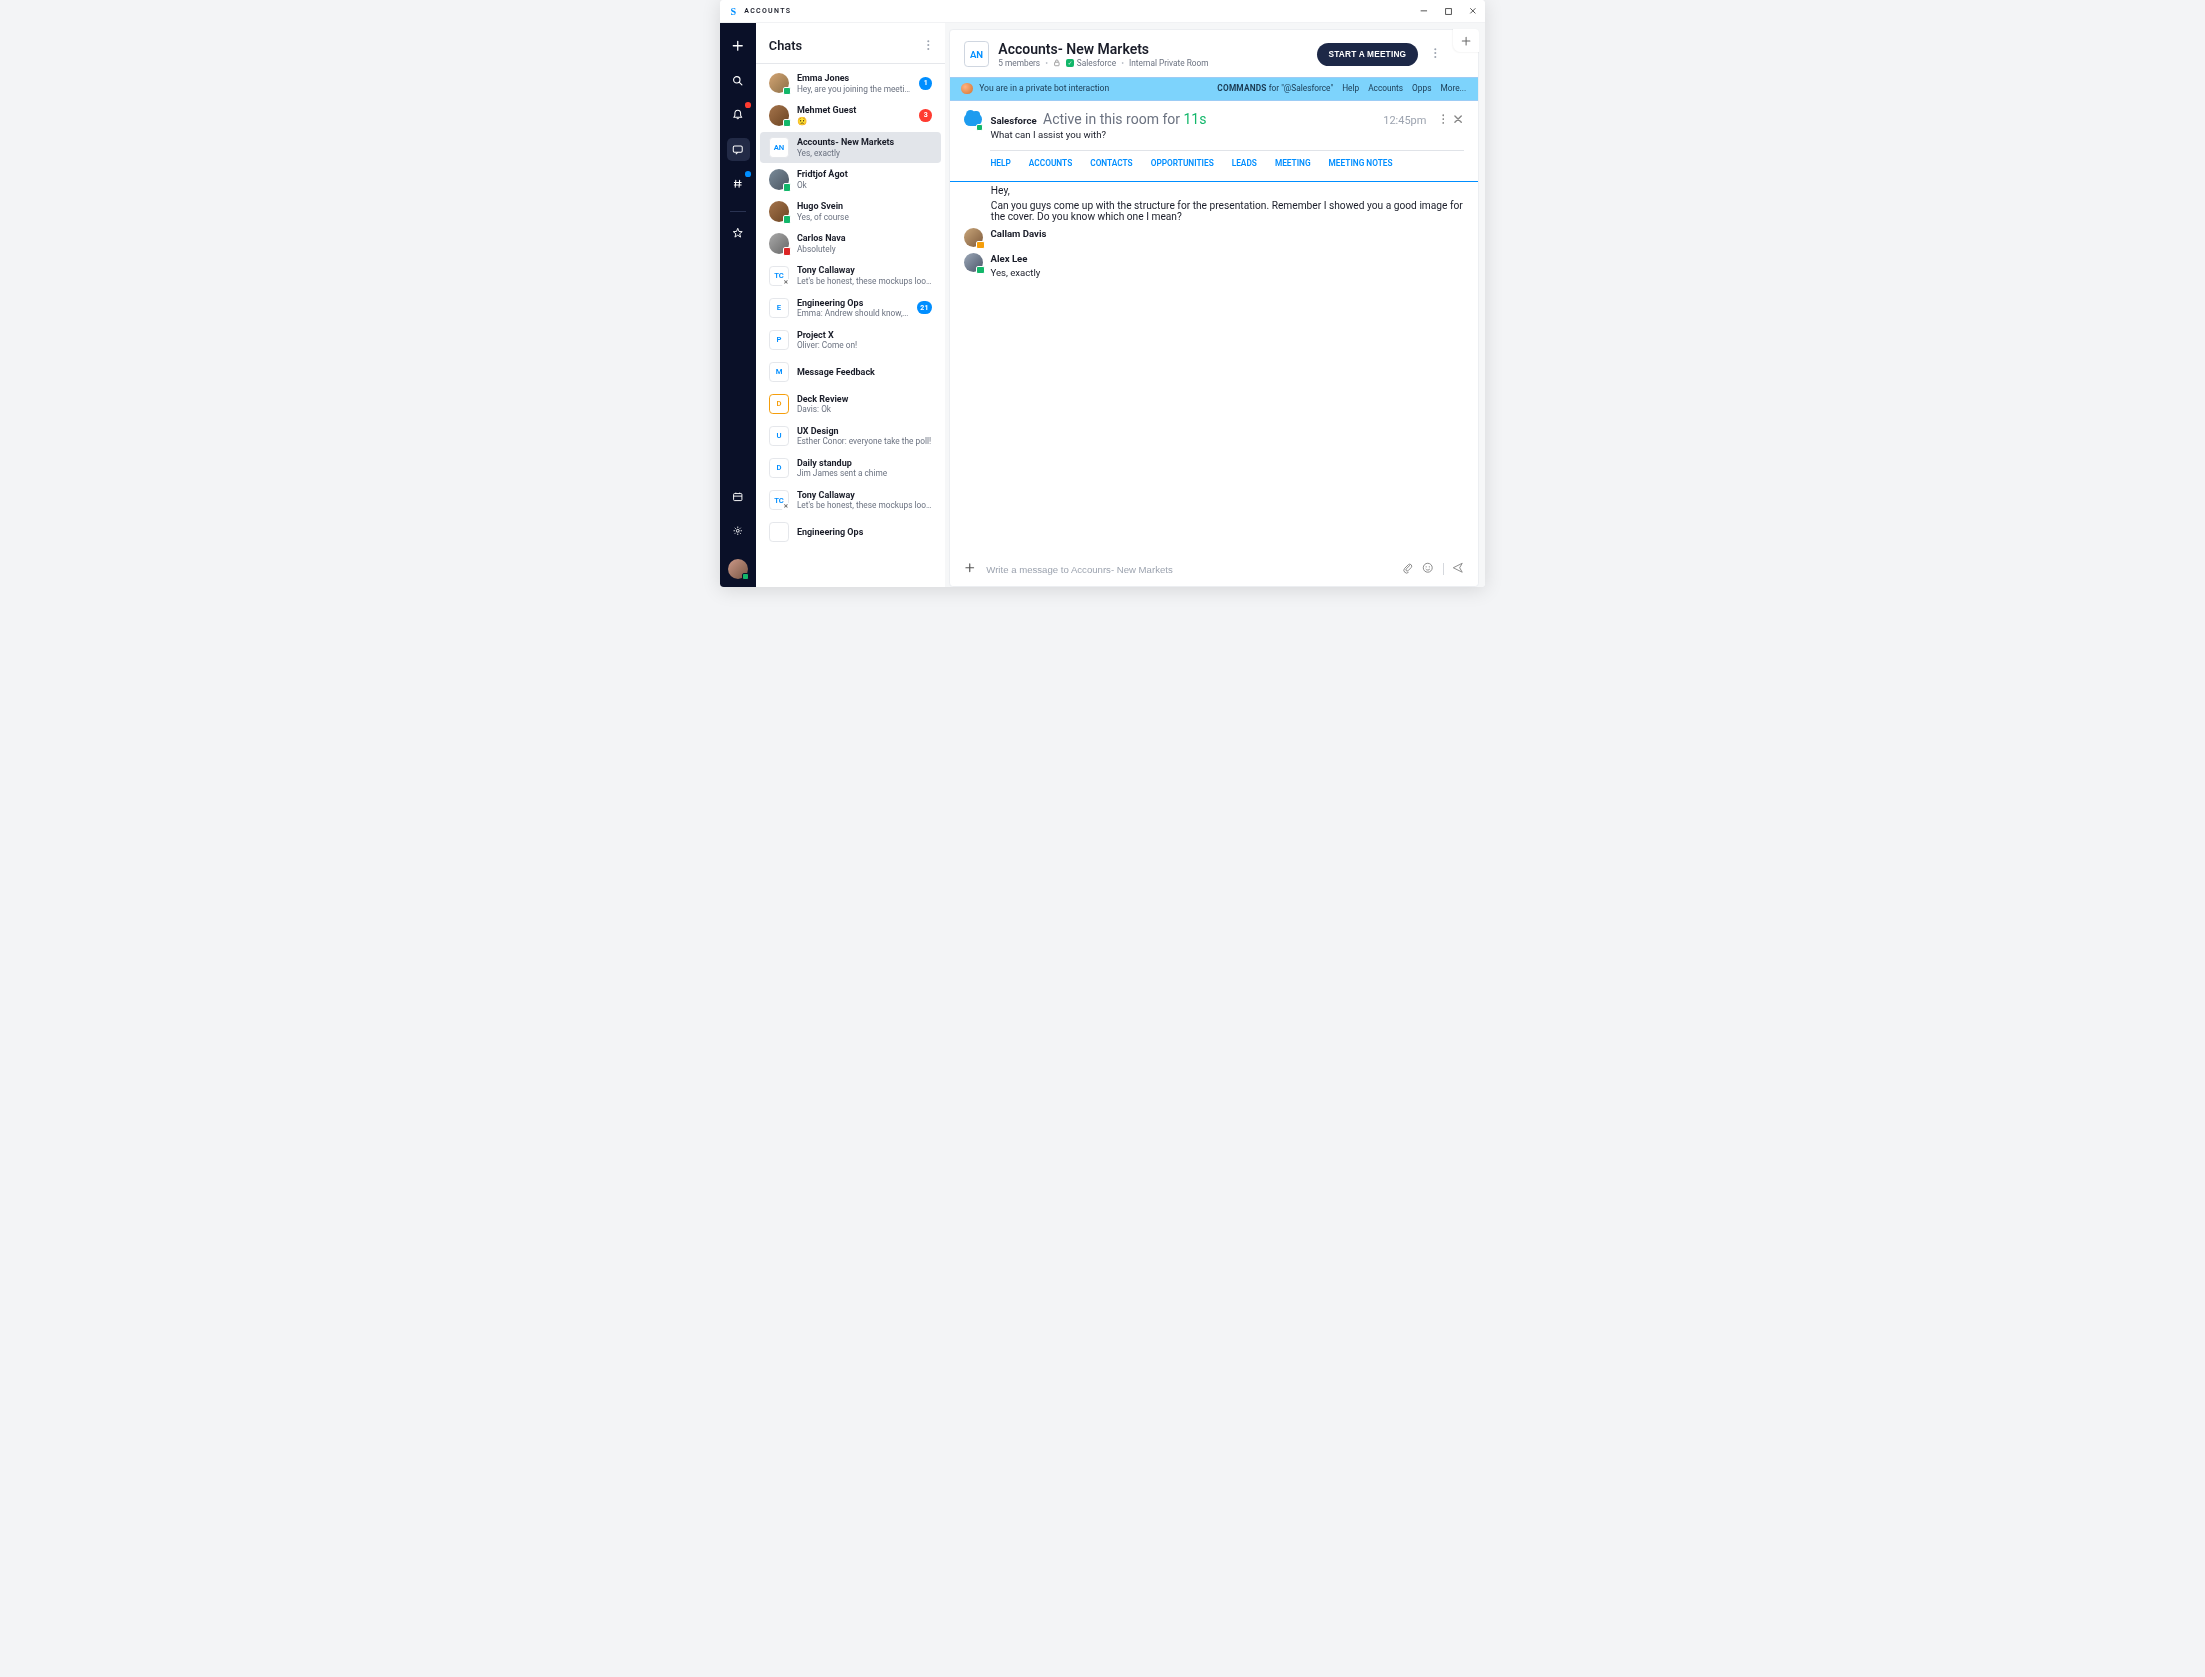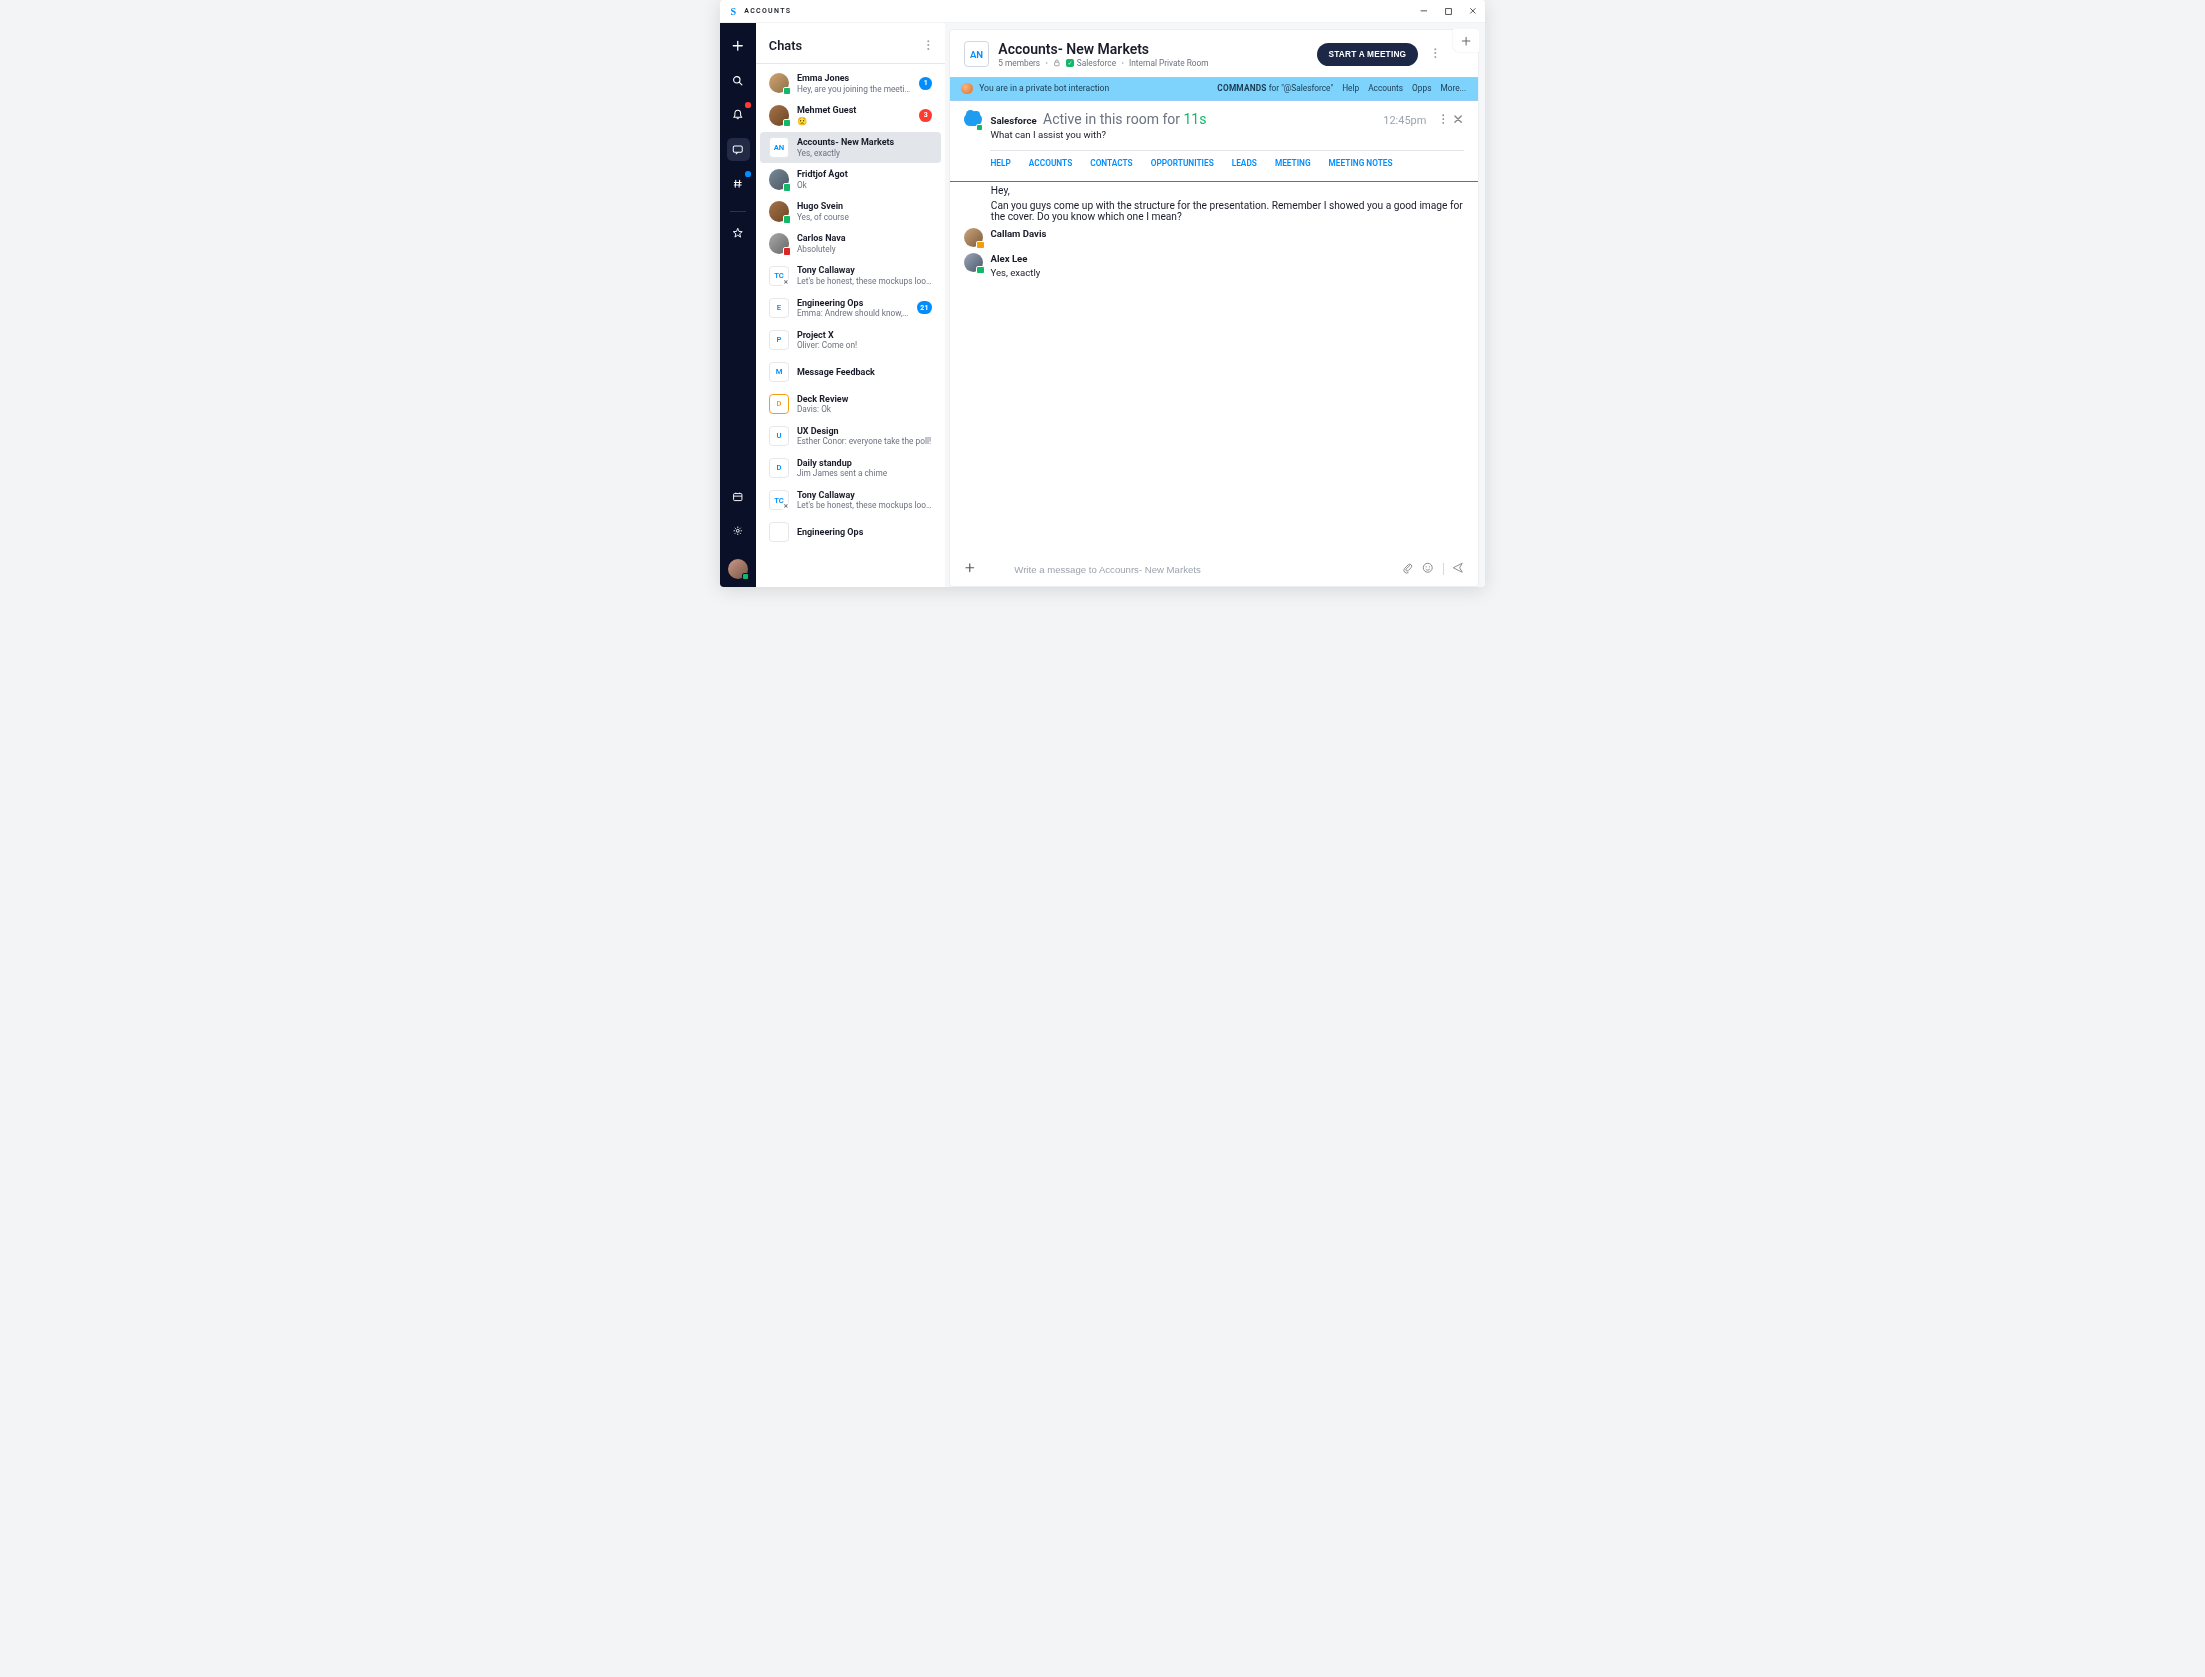--- a/index.html
+++ b/index.html
@@ -317,21 +317,20 @@
   .composer {
     display:flex; align-items:center; gap:9px;
     padding: 7.7px 14px 10.2px;
     border-top: 0.6px solid transparent;
   }
   .composer-plus { color:#555; cursor:pointer; }
   .composer-input {
     flex:1; border:none; outline:none;
     font-size:9.6px; color: var(--text-dark);
     background:transparent;
-    margin-left:28px;
   }
   .composer-input::placeholder { color: var(--text-light); }
   .composer-actions { display:flex; align-items:center; gap:9px; color:#888; }
   .composer-actions > * { cursor:pointer; }
   .composer-divider { width:0.6px; height:12.8px; background:#d5d8dd; }
   .lock-icon { width:7.7px; height:7.7px; display:inline-block; }
 </style>
 </head>
 <body>
 

